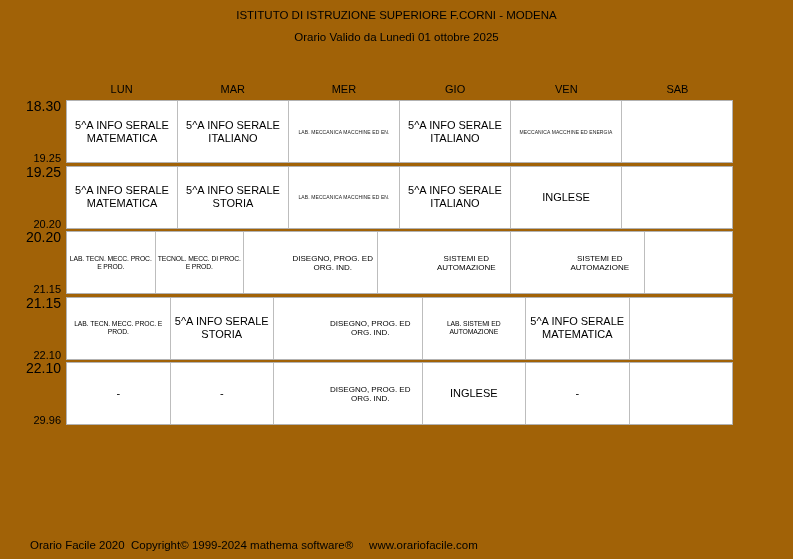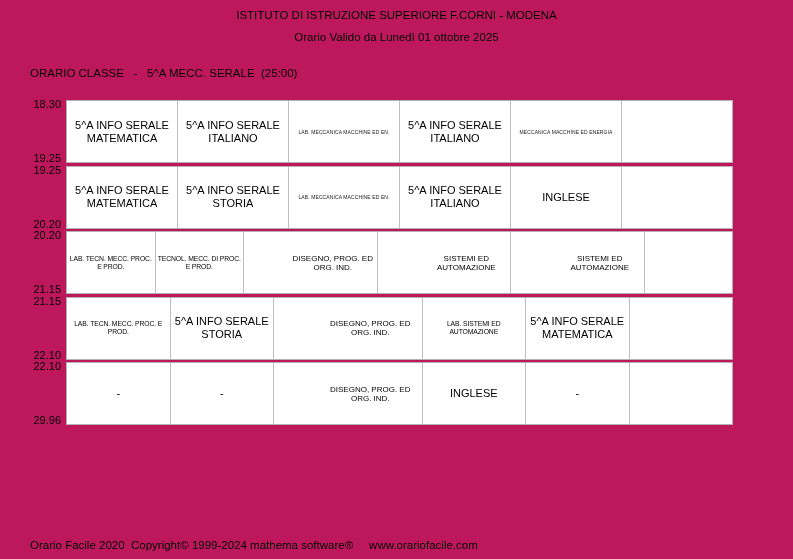--- a/index.html
+++ b/index.html
@@ -1,49 +1,56 @@
 <!DOCTYPE html>
 <html><head>
 <meta charset="utf-8">
 <style>
   * { margin:0; padding:0; box-sizing:border-box; }
   html,body { background:#ffffff; }
   .page {
-    position:relative; width:793px; height:559px; background:#be185d;
+    position:relative; width:793px; height:559px; background:#a16207;
     font-family:"Liberation Sans", sans-serif; color:#000000; overflow:hidden;
   }
   .title    { position:absolute; top:9px;  left:0; width:793px; text-align:center; font-size:11.5px; }
   .subtitle { position:absolute; top:31px; left:0; width:793px; text-align:center; font-size:11.5px; }
   .classline{ position:absolute; top:67px; left:30px; font-size:11.5px; white-space:pre; }
   .dayrow   { position:absolute; top:83px; left:66px; width:667px; display:flex; }
   .daycell  { flex:1 1 0; text-align:center; font-size:11px; }
   .rows     { position:absolute; top:100px; left:0; width:733px; }
   .rowgroup { display:flex; margin-bottom:2.5px; }
   .gutter   { width:66px; position:relative; flex:0 0 66px; }
-  .t-start  { position:absolute; top:-2px;   right:5px; font-size:11px;text-align:right; }
+  .t-start  { position:absolute; top:-2px;   right:5px; font-size:14px;text-align:right; }
   .t-end    { position:absolute; bottom:-1px; right:5px; font-size:11px; }
   .rowbox   { width:667px; height:63px; border:1px solid #b2b2b2; display:flex; background:#ffffff; }
   .cell     {
     flex:1 1 0; border-right:1px solid #bdbdbd; display:flex; align-items:center;
     justify-content:center; text-align:center; white-space:pre-line; overflow:hidden; padding:1px;
   }
   .cell:last-child { border-right:none; }
   .lg { font-size:11px;  line-height:13px; }
   .md { font-size:8px;   line-height:9px;margin-left:45px;  }
   .sm { font-size:6.8px; line-height:8px;  letter-spacing:-0.1px; }
   .xs { font-size:5px;   line-height:6px;  letter-spacing:0.1px; color:#1a1a1a; }
   .footer { position:absolute; top:539px; left:30px; font-size:11.5px; white-space:pre;text-align:center; }
 </style>
 </head>
 <body>
 
 <div class="page">
   <div class="title">ISTITUTO DI ISTRUZIONE SUPERIORE F.CORNI - MODENA</div>
   <div class="subtitle">Orario Valido da Lunedì 01 ottobre 2025</div>
-  <div class="classline">ORARIO CLASSE   -   5^A MECC. SERALE  (25:00)</div>
+  <div class="dayrow">
+      <div class="daycell">LUN</div>
+      <div class="daycell">MAR</div>
+      <div class="daycell">MER</div>
+      <div class="daycell">GIO</div>
+      <div class="daycell">VEN</div>
+      <div class="daycell">SAB</div>
+    </div>
   <div class="rows">
       <div class="rowgroup">
         <div class="gutter">
           <div class="t-start">18.30</div>
           <div class="t-end">19.25</div>
         </div>
         <div class="rowbox">
           <div class="cell lg">5^A INFO SERALE
 MATEMATICA</div>
           <div class="cell lg">5^A INFO SERALE

